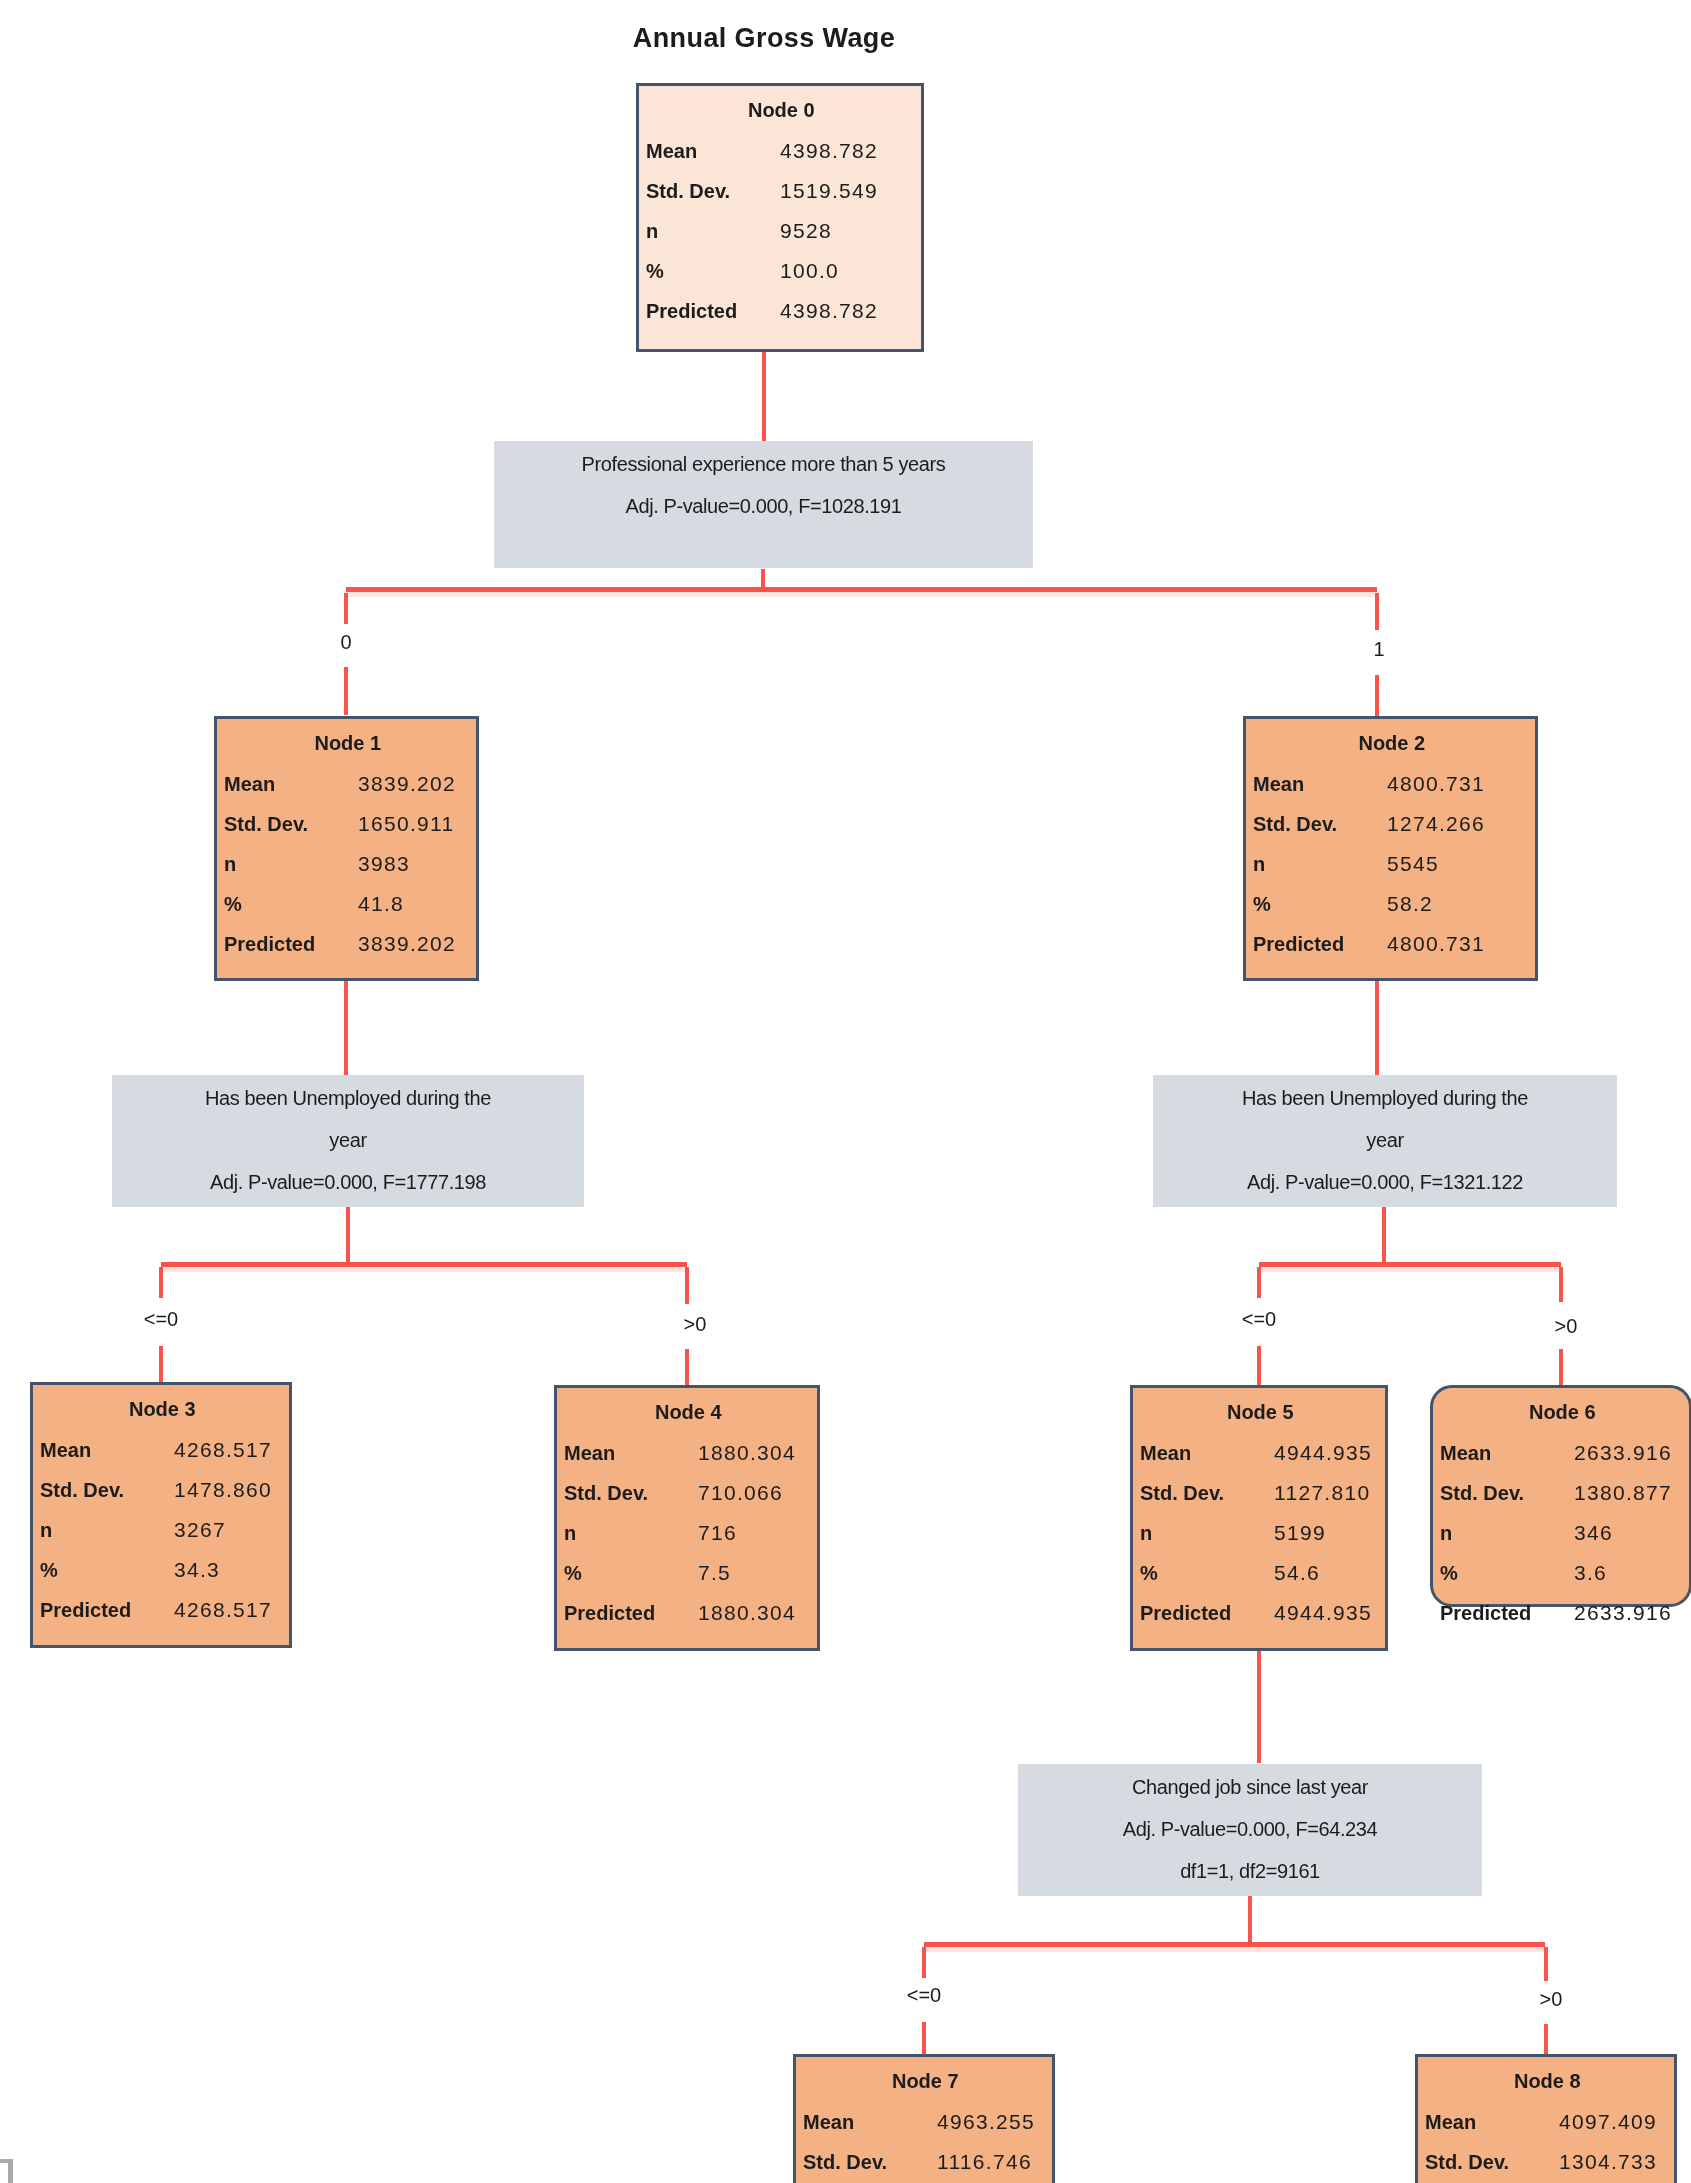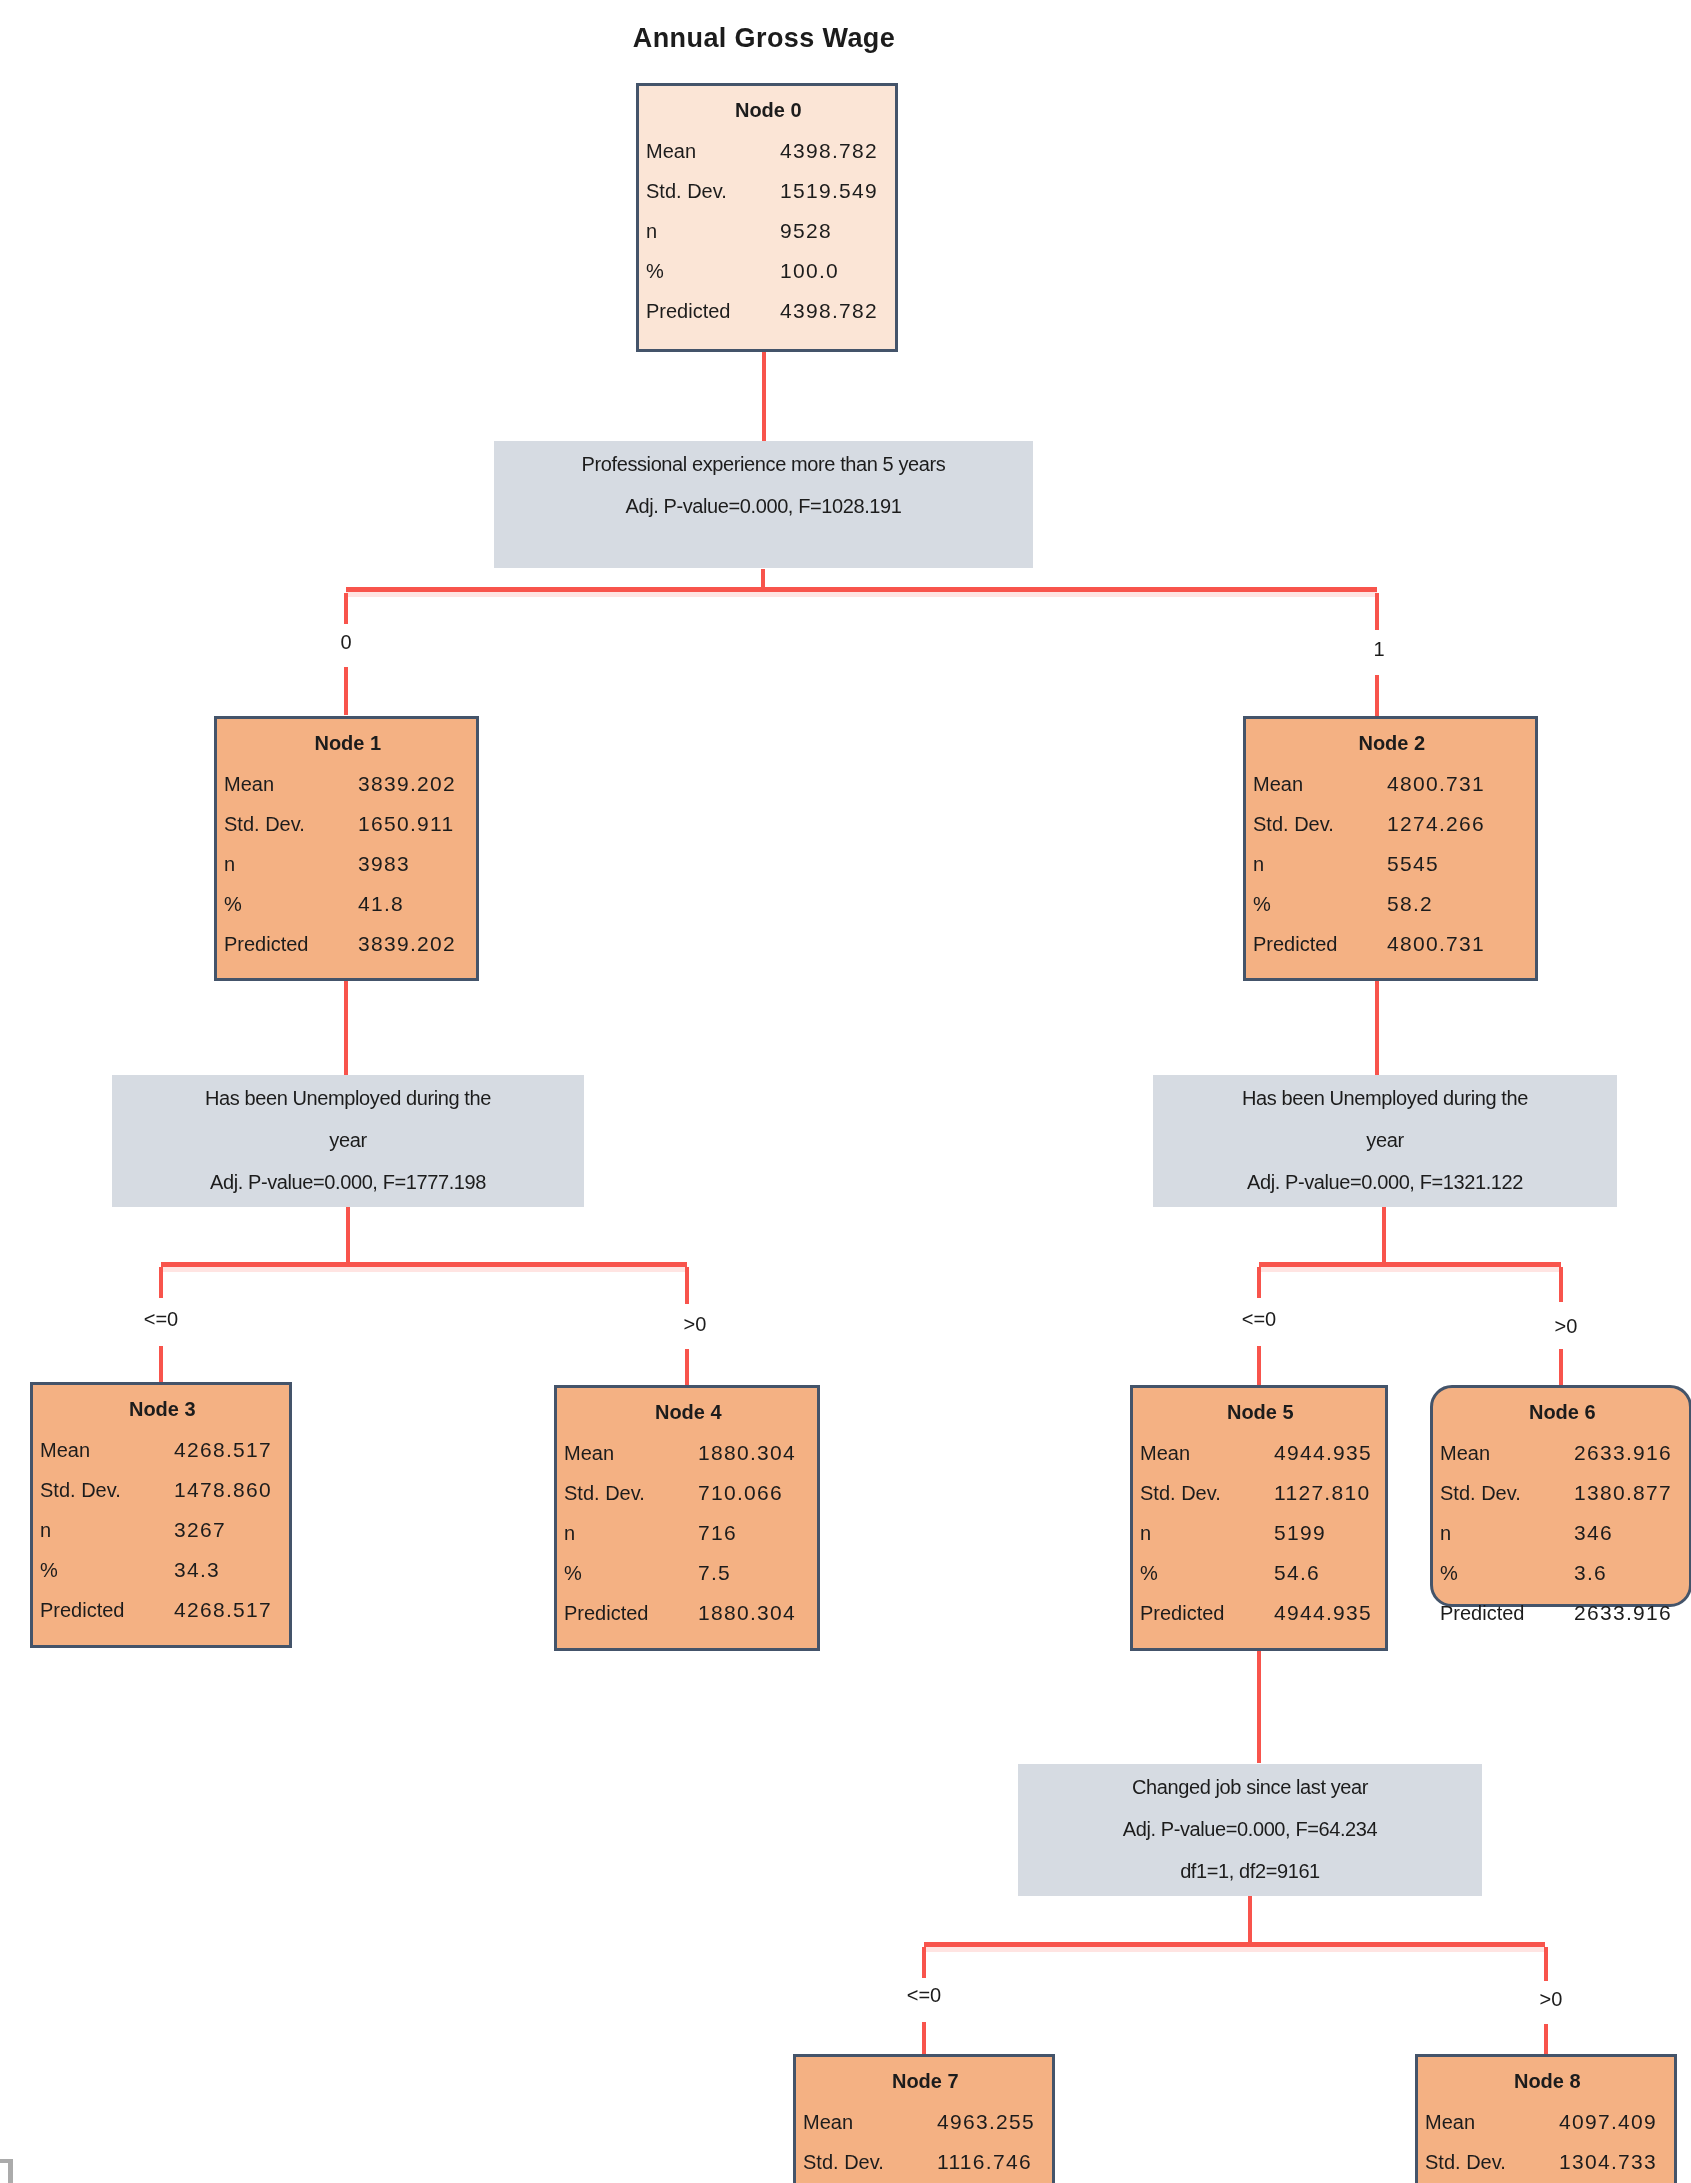--- a/index.html
+++ b/index.html
@@ -17,21 +17,21 @@
   .node{
     position:absolute;box-sizing:border-box;
     background:var(--c-node_fill,#f4b183);
     border:3.9px solid var(--c-node_border,#44546a);
     font-size:20px;line-height:40px;
     padding:2.6px 4.4px 0 7px;
   }
   .node.root{background:var(--c-root_fill,#fbe5d6);}
   .node-title{text-align:center;font-weight:bold;line-height:42px;}
   .nrow{display:flex;}
-  .rl{width:109px;flex:none;}
+  .rl{width:109px;flex:none;font-weight:bold;}
   .rv{flex:1;text-align:left;padding-left:25px;font-size:21px;letter-spacing:1.3px;white-space:nowrap;}
   
   .split{
     position:absolute;box-sizing:border-box;
     background:var(--c-split_bg,#d6dbe2);
     font-size:20px;line-height:42px;text-align:center;
     padding-top:1.7px;letter-spacing:-0.4px;
   }
   
   .v{position:absolute;width:4.4px;background:var(--c-edge_red,#f8544c);}
@@ -41,21 +41,21 @@
   .blabel{position:absolute;transform:translateX(-50%);font-size:20px;white-space:nowrap;}
   
   .artifact-h{position:absolute;left:0;top:2159px;width:13px;height:3.9px;background:var(--c-artifact_gray,#ababab);}
   .artifact-v{position:absolute;left:8.3px;top:2159px;width:4.4px;height:65px;background:var(--c-artifact_gray,#ababab);}
 </style>
 </head>
 <body>
 
 <div class="title">Annual Gross Wage</div>
 
-<div class="node root" style="left:636px;top:83px;width:262px;height:269px;">
+<div class="node root" style="left:636px;top:83px;width:288px;height:269px;">
   <div class="node-title">Node 0</div>
   <div class="nrow">
       <span class="rl">Mean</span>
       <span class="rv">4398.782</span>
     </div>
   <div class="nrow">
       <span class="rl">Std. Dev.</span>
       <span class="rv">1519.549</span>
     </div>
   <div class="nrow">

